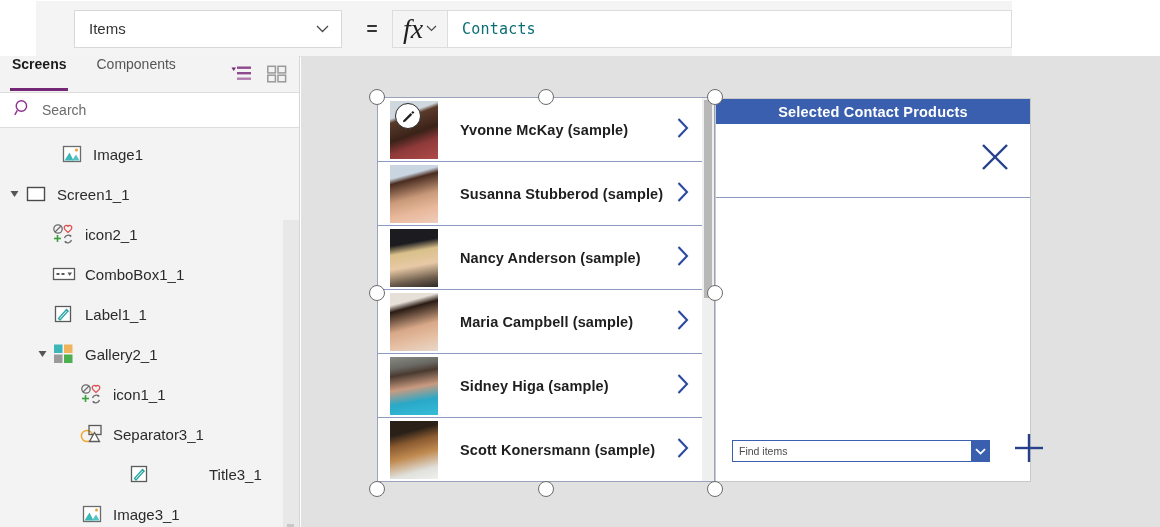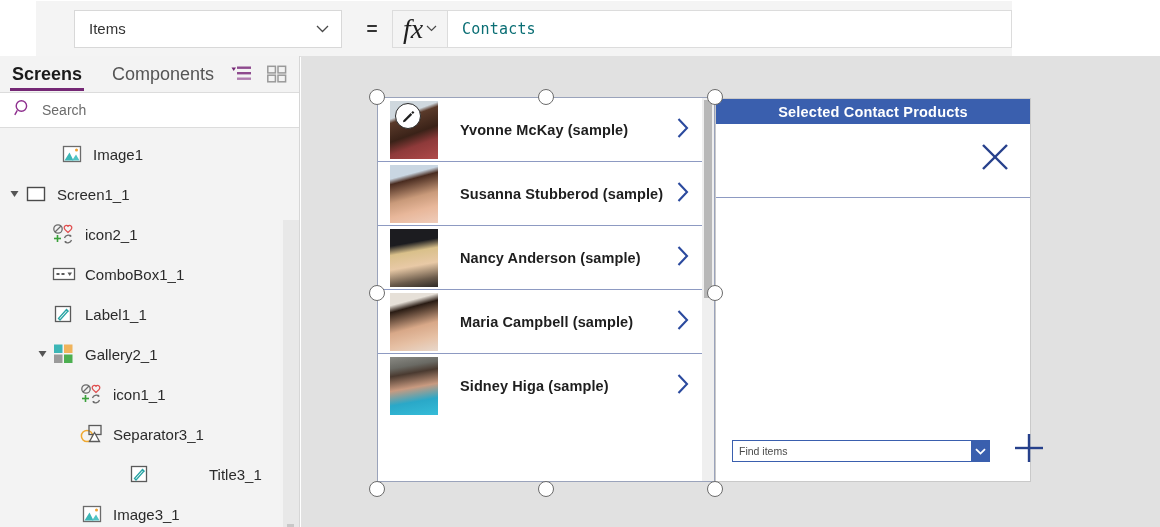--- a/index.html
+++ b/index.html
@@ -53,22 +53,22 @@
     position: absolute; left: 0; top: 56px; width: 300px; height: 471px;
     background: #f3f3f3;
     border-right: 1px solid #d6d6d6;
     overflow: hidden;
   }
   #sidebar-tabs {
     height: 36px; display: flex; align-items: center;
     position: relative; background: #f3f3f3;
   }
   .stab {
-    font-size: 18px; color: #555; cursor: pointer; position: relative;
-    height: 36px; display: flex; align-items: center; padding: 0 2px;
+    font-size: 14px; color: #555; cursor: pointer; position: relative;
+    height: 36px; display: flex; align-items: flex-start; padding: 0 2px;
   }
   .stab.active { color: #1b1b1b; font-weight: bold; }
   .stab.active::after {
     content: ""; position: absolute; left: 0; right: 0; bottom: 1px;
     height: 3px; background: #742774;
   }
   #tab-screens { margin-left: 10px; }
   #tab-components { margin-left: 26px; }
   #tree-view-icon { position: absolute; left: 231px; top: 9px; cursor: pointer; }
   #thumb-view-icon { position: absolute; left: 267px; top: 9px; cursor: pointer; }
@@ -434,20 +434,27 @@
                 <path d="M2.5 2 L11 11 L2.5 20" fill="none" stroke="#2b4a9e" stroke-width="2.1"></path>
               </svg></div>
           </div>
           <div class="grow">
             <div class="gthumb" style="background: linear-gradient(170deg, rgb(138, 138, 132) 0%, rgb(106, 106, 100) 18%, rgb(74, 58, 48) 30%, rgb(201, 154, 128) 52%, rgb(42, 168, 200) 74%, rgb(53, 188, 216) 100%);"></div>
             <div class="gname">Sidney Higa (sample)</div>
             <div class="gchev"><svg width="14" height="22" viewBox="0 0 14 22">
                 <path d="M2.5 2 L11 11 L2.5 20" fill="none" stroke="#2b4a9e" stroke-width="2.1"></path>
               </svg></div>
           </div>
+          <div class="grow">
+            <div class="gthumb" style="background: linear-gradient(165deg, rgb(42, 32, 24) 0%, rgb(42, 32, 24) 22%, rgb(138, 90, 48) 38%, rgb(192, 138, 80) 58%, rgb(224, 224, 220) 82%, rgb(240, 240, 238) 100%);"></div>
+            <div class="gname">Scott Konersmann (sample)</div>
+            <div class="gchev"><svg width="14" height="22" viewBox="0 0 14 22">
+                <path d="M2.5 2 L11 11 L2.5 20" fill="none" stroke="#2b4a9e" stroke-width="2.1"></path>
+              </svg></div>
+          </div>
         </div>
       <div id="gallery-scroll-track">
         <div id="gallery-scroll-thumb"></div>
       </div>
     </div>
 
     <div id="edit-badge">
       <svg width="15" height="15" viewBox="0 0 15 15">
         <path d="M2.5 11.2 L9.6 4.1 L11.2 5.7 L4.1 12.8 L2 13.3 Z" fill="#1f1f1f"></path>
         <path d="M10.3 3.4 L11.8 1.9 L13.4 3.5 L11.9 5.0 Z" fill="#1f1f1f"></path>

